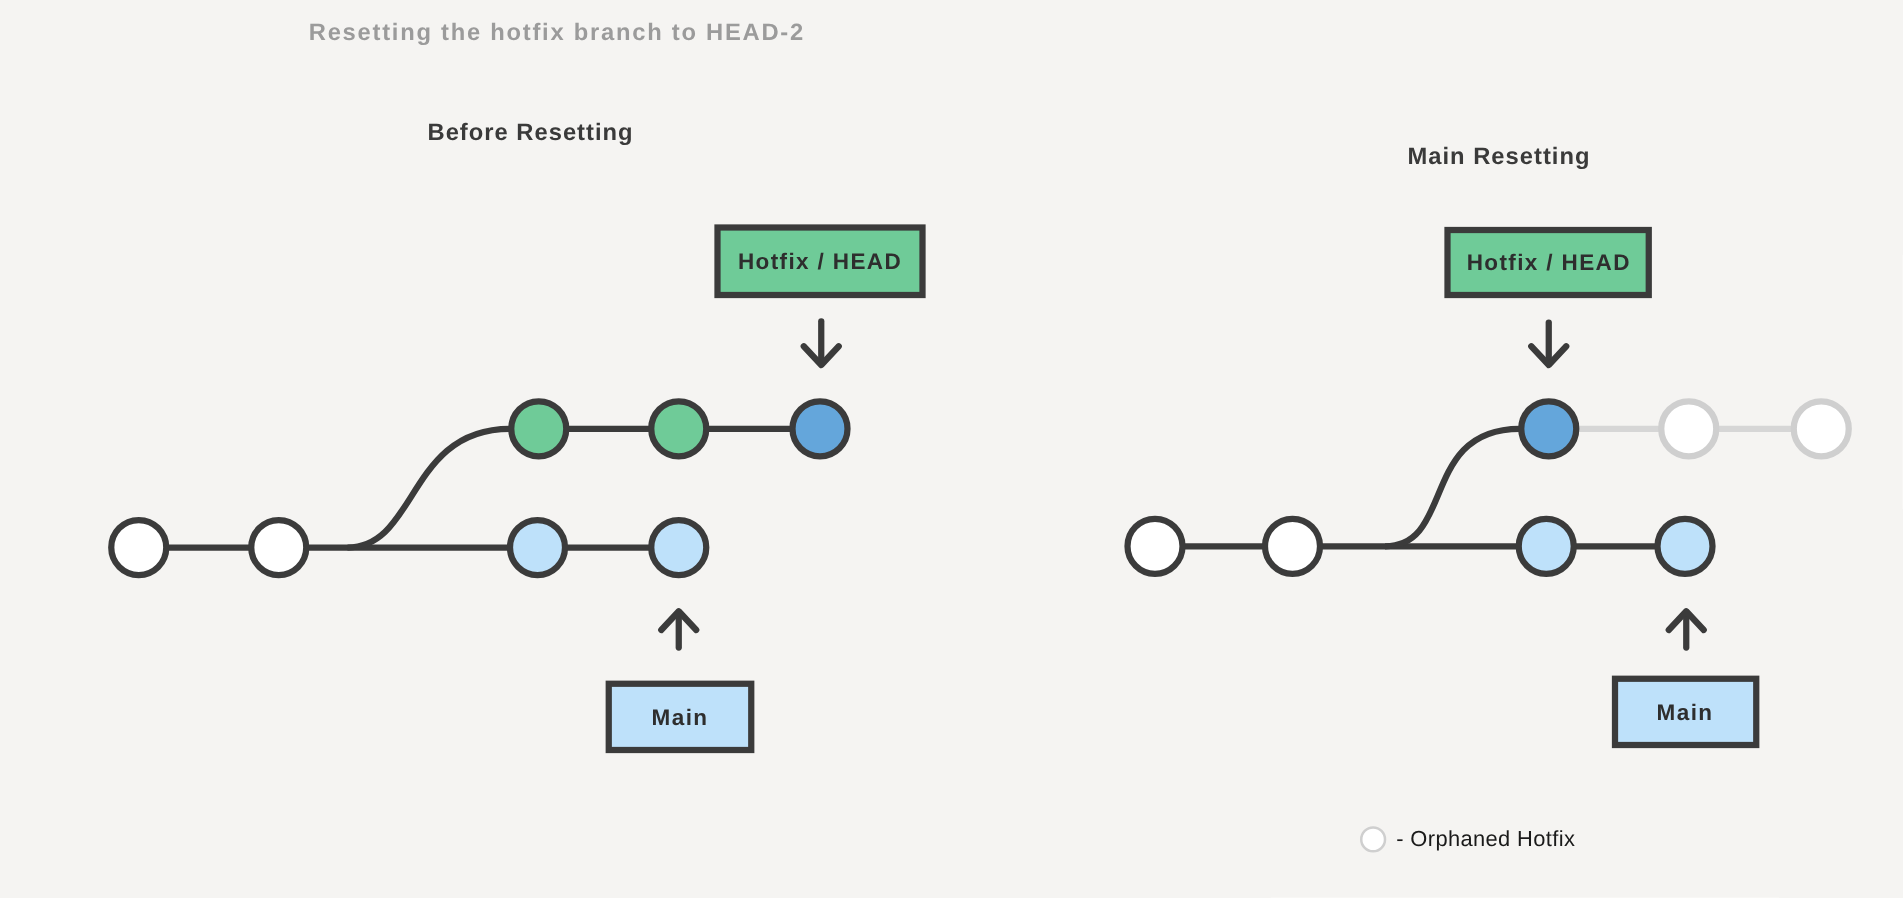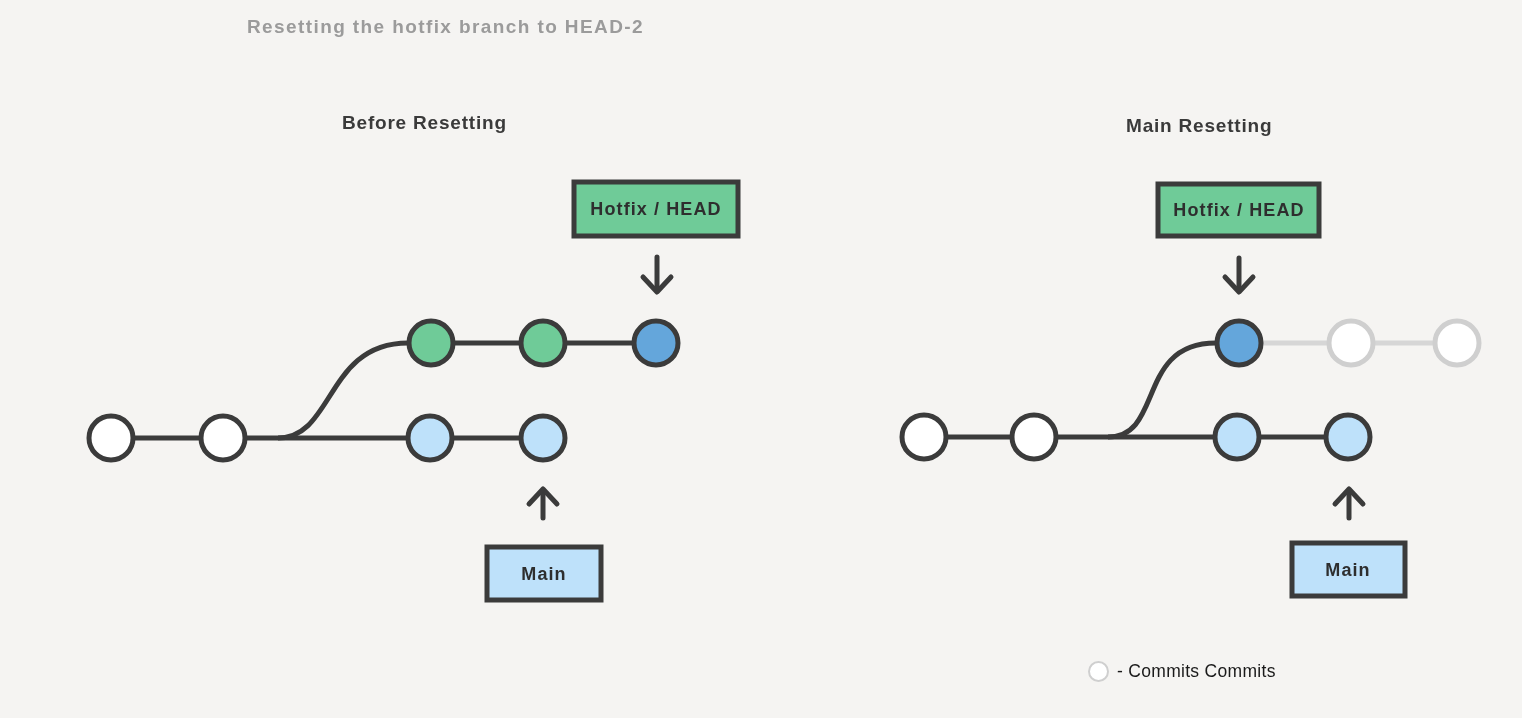--- a/index.html
+++ b/index.html
@@ -22,21 +22,21 @@
     letter-spacing: 1.4px;
     color: #9b9b9b;
   }
   .heading {
     position: absolute;
     font-size: 19px;
     font-weight: 600;
     letter-spacing: 0.8px;
     color: #3a3a3a;
   }
-  .heading-before { left: 342px; top: 112px; text-align: right; }
+  .heading-before { left: 342px; top: 96px; text-align: right; }
   .heading-after  { left: 1126px; top: 115px; }
 
   
   .edge-dark { stroke: #3b3b3b; stroke-width: 5; fill: none; }
   .edge-gray { stroke: #d6d6d6; stroke-width: 5; fill: none; }
   .arrow     { stroke: #3b3b3b; stroke-width: 5; fill: none;
                stroke-linecap: round; stroke-linejoin: round; }
   .node      { stroke-width: 5; }
   .node-dark { stroke: #3b3b3b; }
   .node-gray { stroke: #cfcfcf; }
@@ -144,16 +144,16 @@
         <path d="M 1349 518 V 492"></path>
         <path d="M 1335 504 L 1349 489 L 1363 504"></path>
       </g>
       <rect class="box" x="1292" y="543" width="113" height="53" fill="#bee1fa"></rect>
       <text class="box-label" x="1348" y="576">Main</text>
     </g>
   </svg>
 
   <div class="legend">
     <span class="legend-circle"></span>
-    <span class="legend-text">- Commits Commits</span>
+    <span class="legend-text">- Orphaned Hotfix</span>
   </div>
 
 </div>
 
 </body></html>

